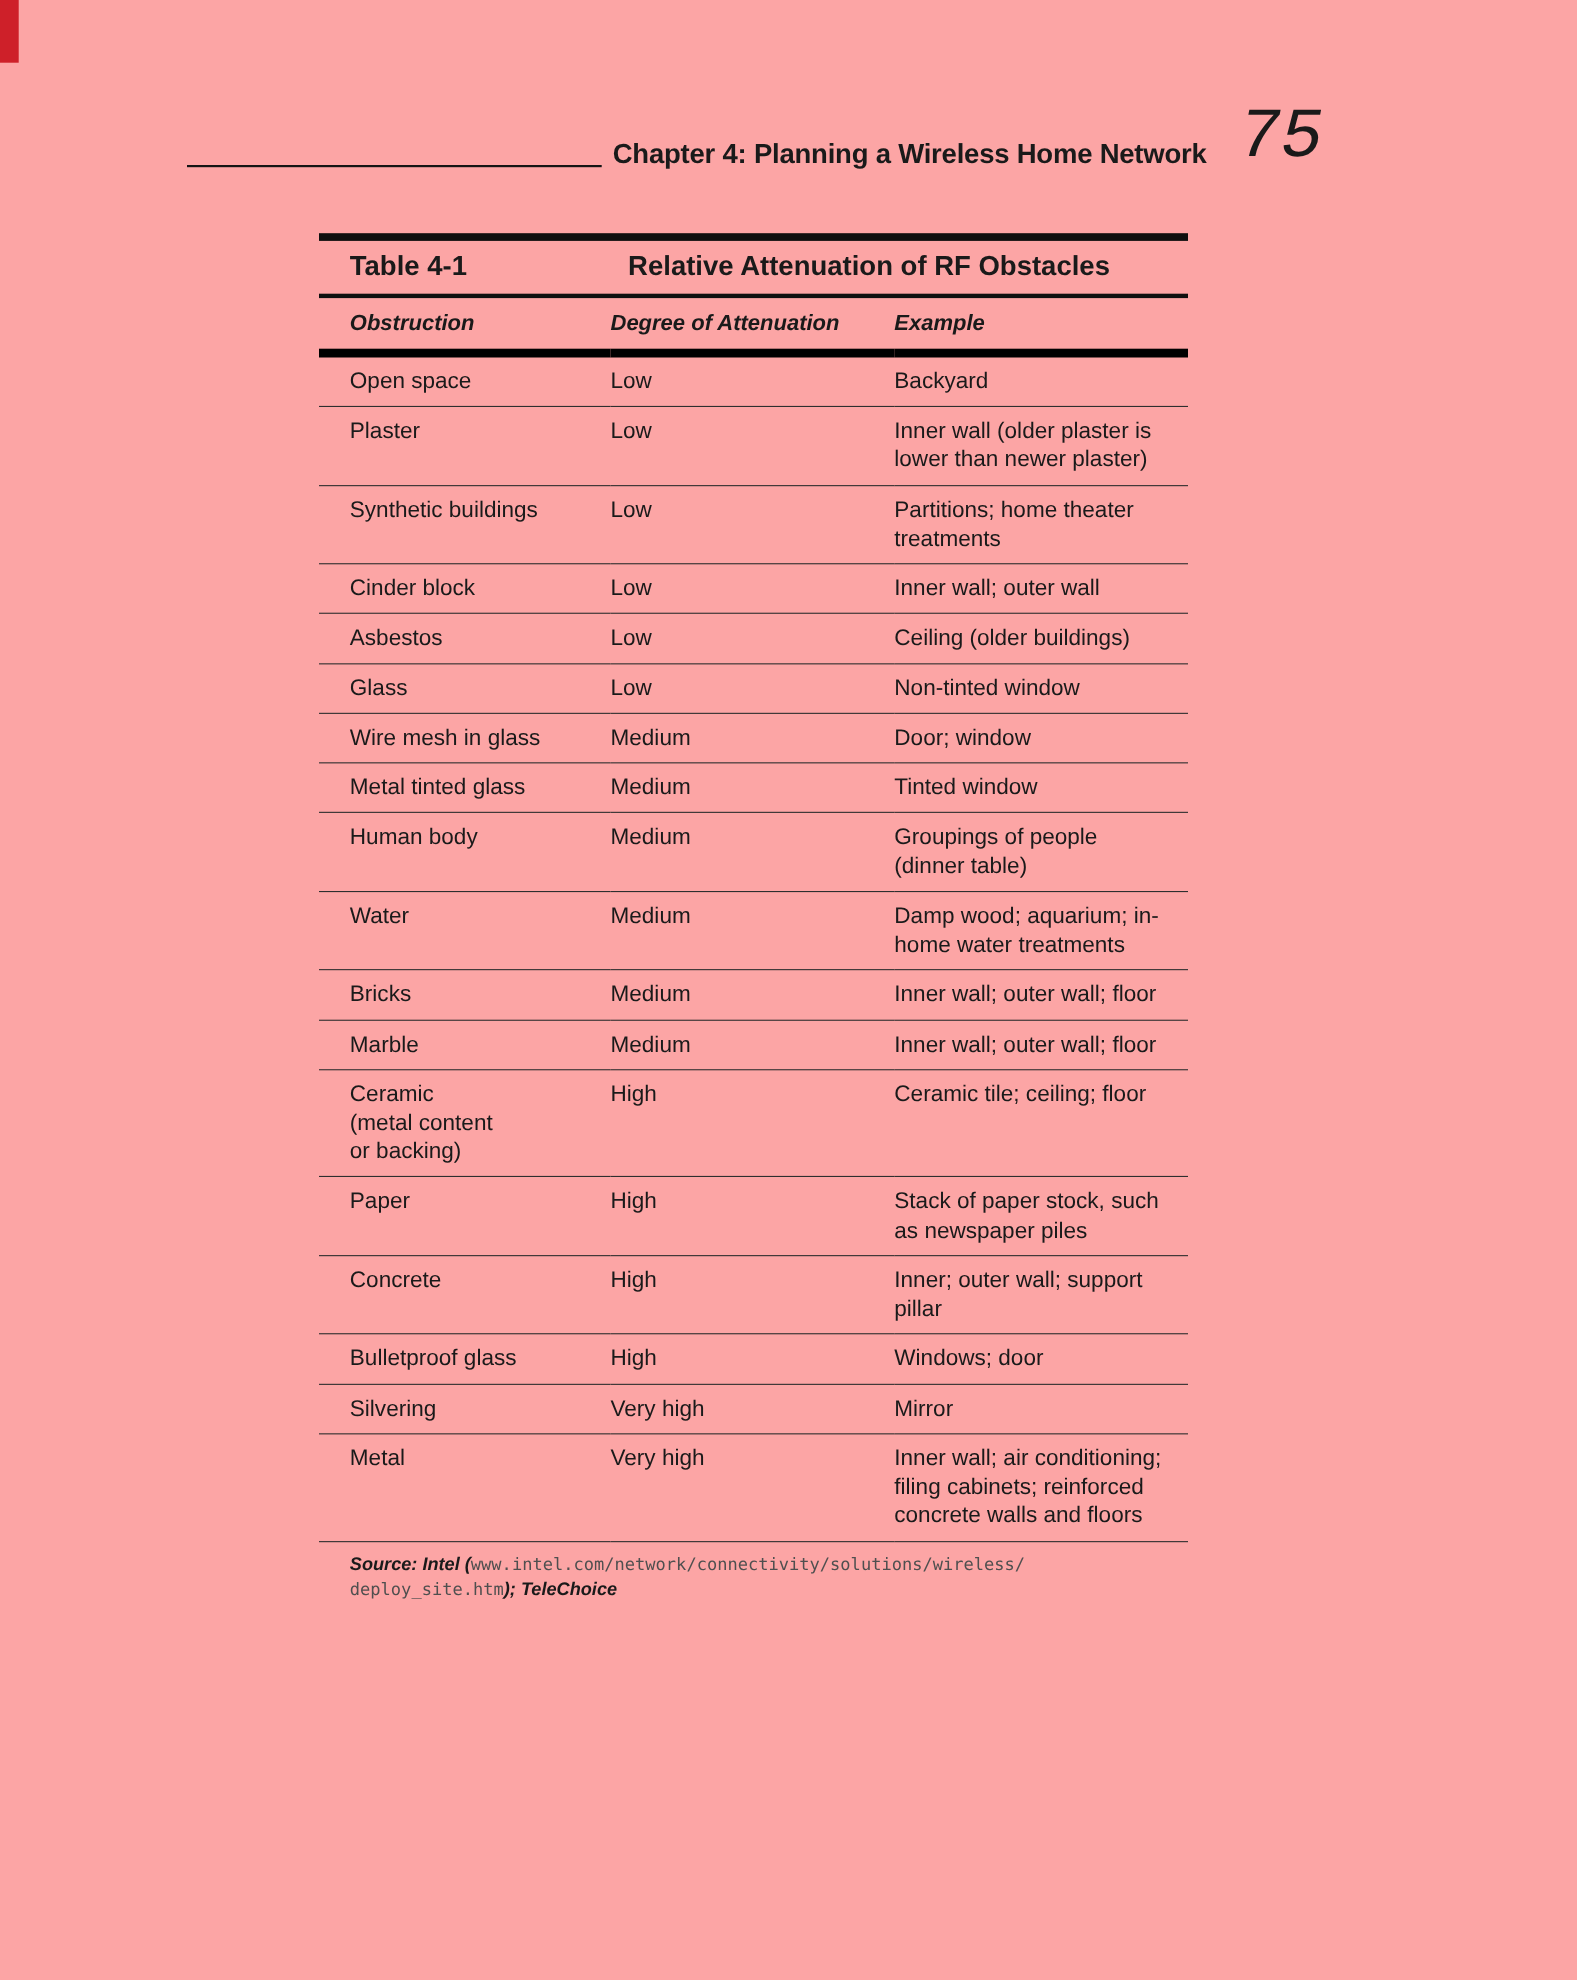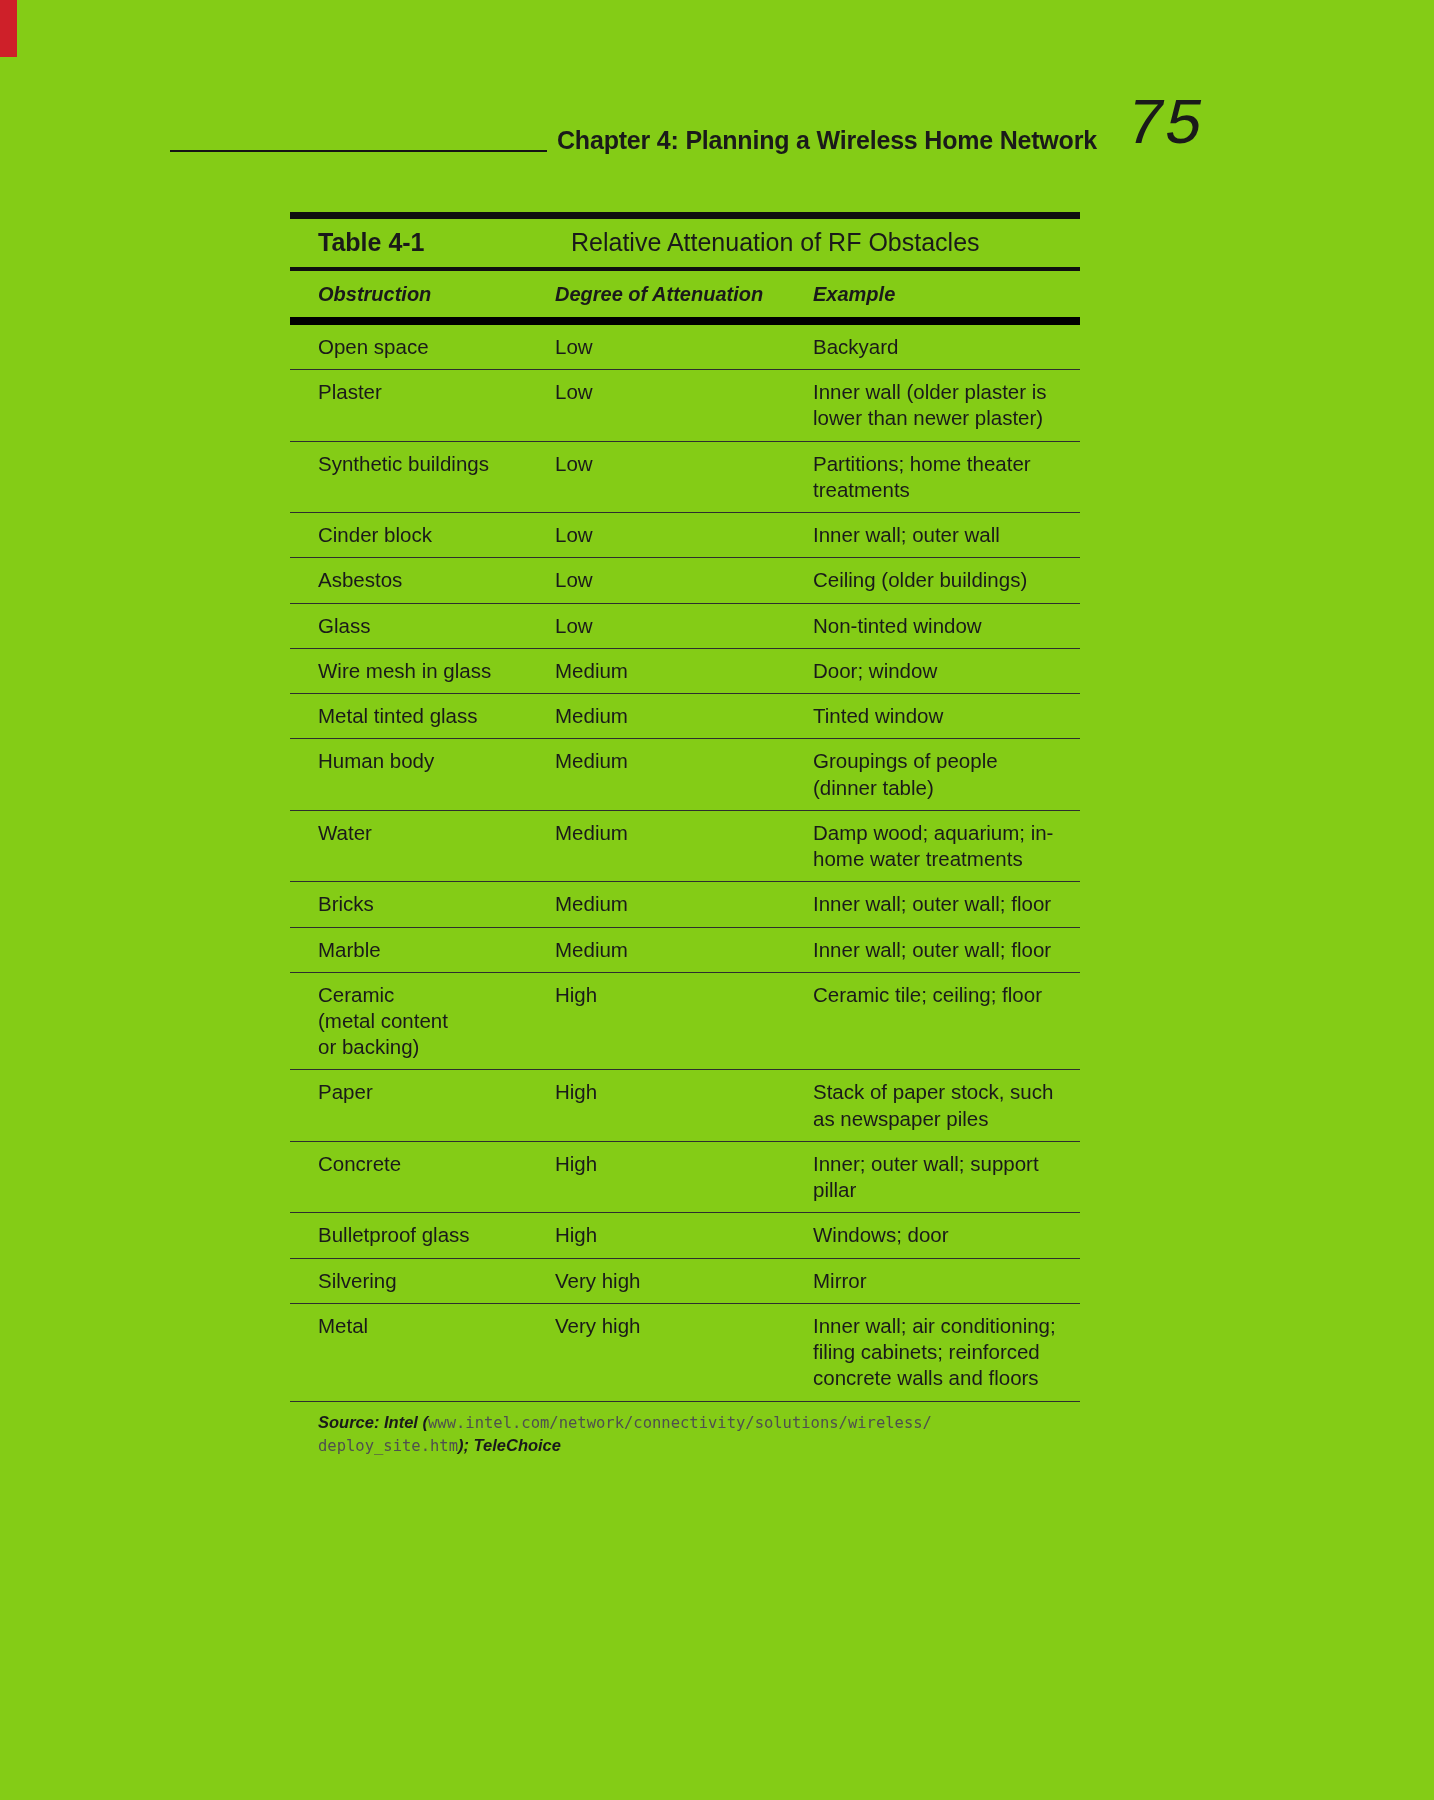--- a/index.html
+++ b/index.html
@@ -1,21 +1,21 @@
 <!DOCTYPE html>
 <html><head>
 <meta charset="utf-8">
 <style>
   * { margin:0; padding:0; box-sizing:border-box; }
   html,body { background:#ffffff; }
   .page {
     position:relative;
     width:1434px;
     height:1800px;
-    background:#84cc16;
+    background:#fca5a5;
     font-family:"Liberation Sans", sans-serif;
     color:#1a1a1a;
     overflow:hidden;
   }
   .bleed-tab {
     position:absolute;
     left:0; top:0;
     width:17px; height:57px;
   }
   
@@ -44,21 +44,21 @@
     border-top:7px solid #0f0f0f;
     border-bottom:4px solid #0f0f0f;
     padding:9px 0 10px 0;
     gap:16px;
   }
   .titlebar .tlabel {
     width:265px; padding-left:28px;
     font-size:25px; font-weight:bold;
   }
   .titlebar .ttitle {
-    font-size:25px; font-weight:normal;
+    font-size:25px; font-weight:bold;
   }
   table.rf {
     width:790px;
     border-collapse:collapse;
     table-layout:fixed;
   }
   table.rf col.c1 { width:265px; }
   table.rf col.c2 { width:258px; }
   table.rf col.c3 { width:267px; }
   table.rf th {

